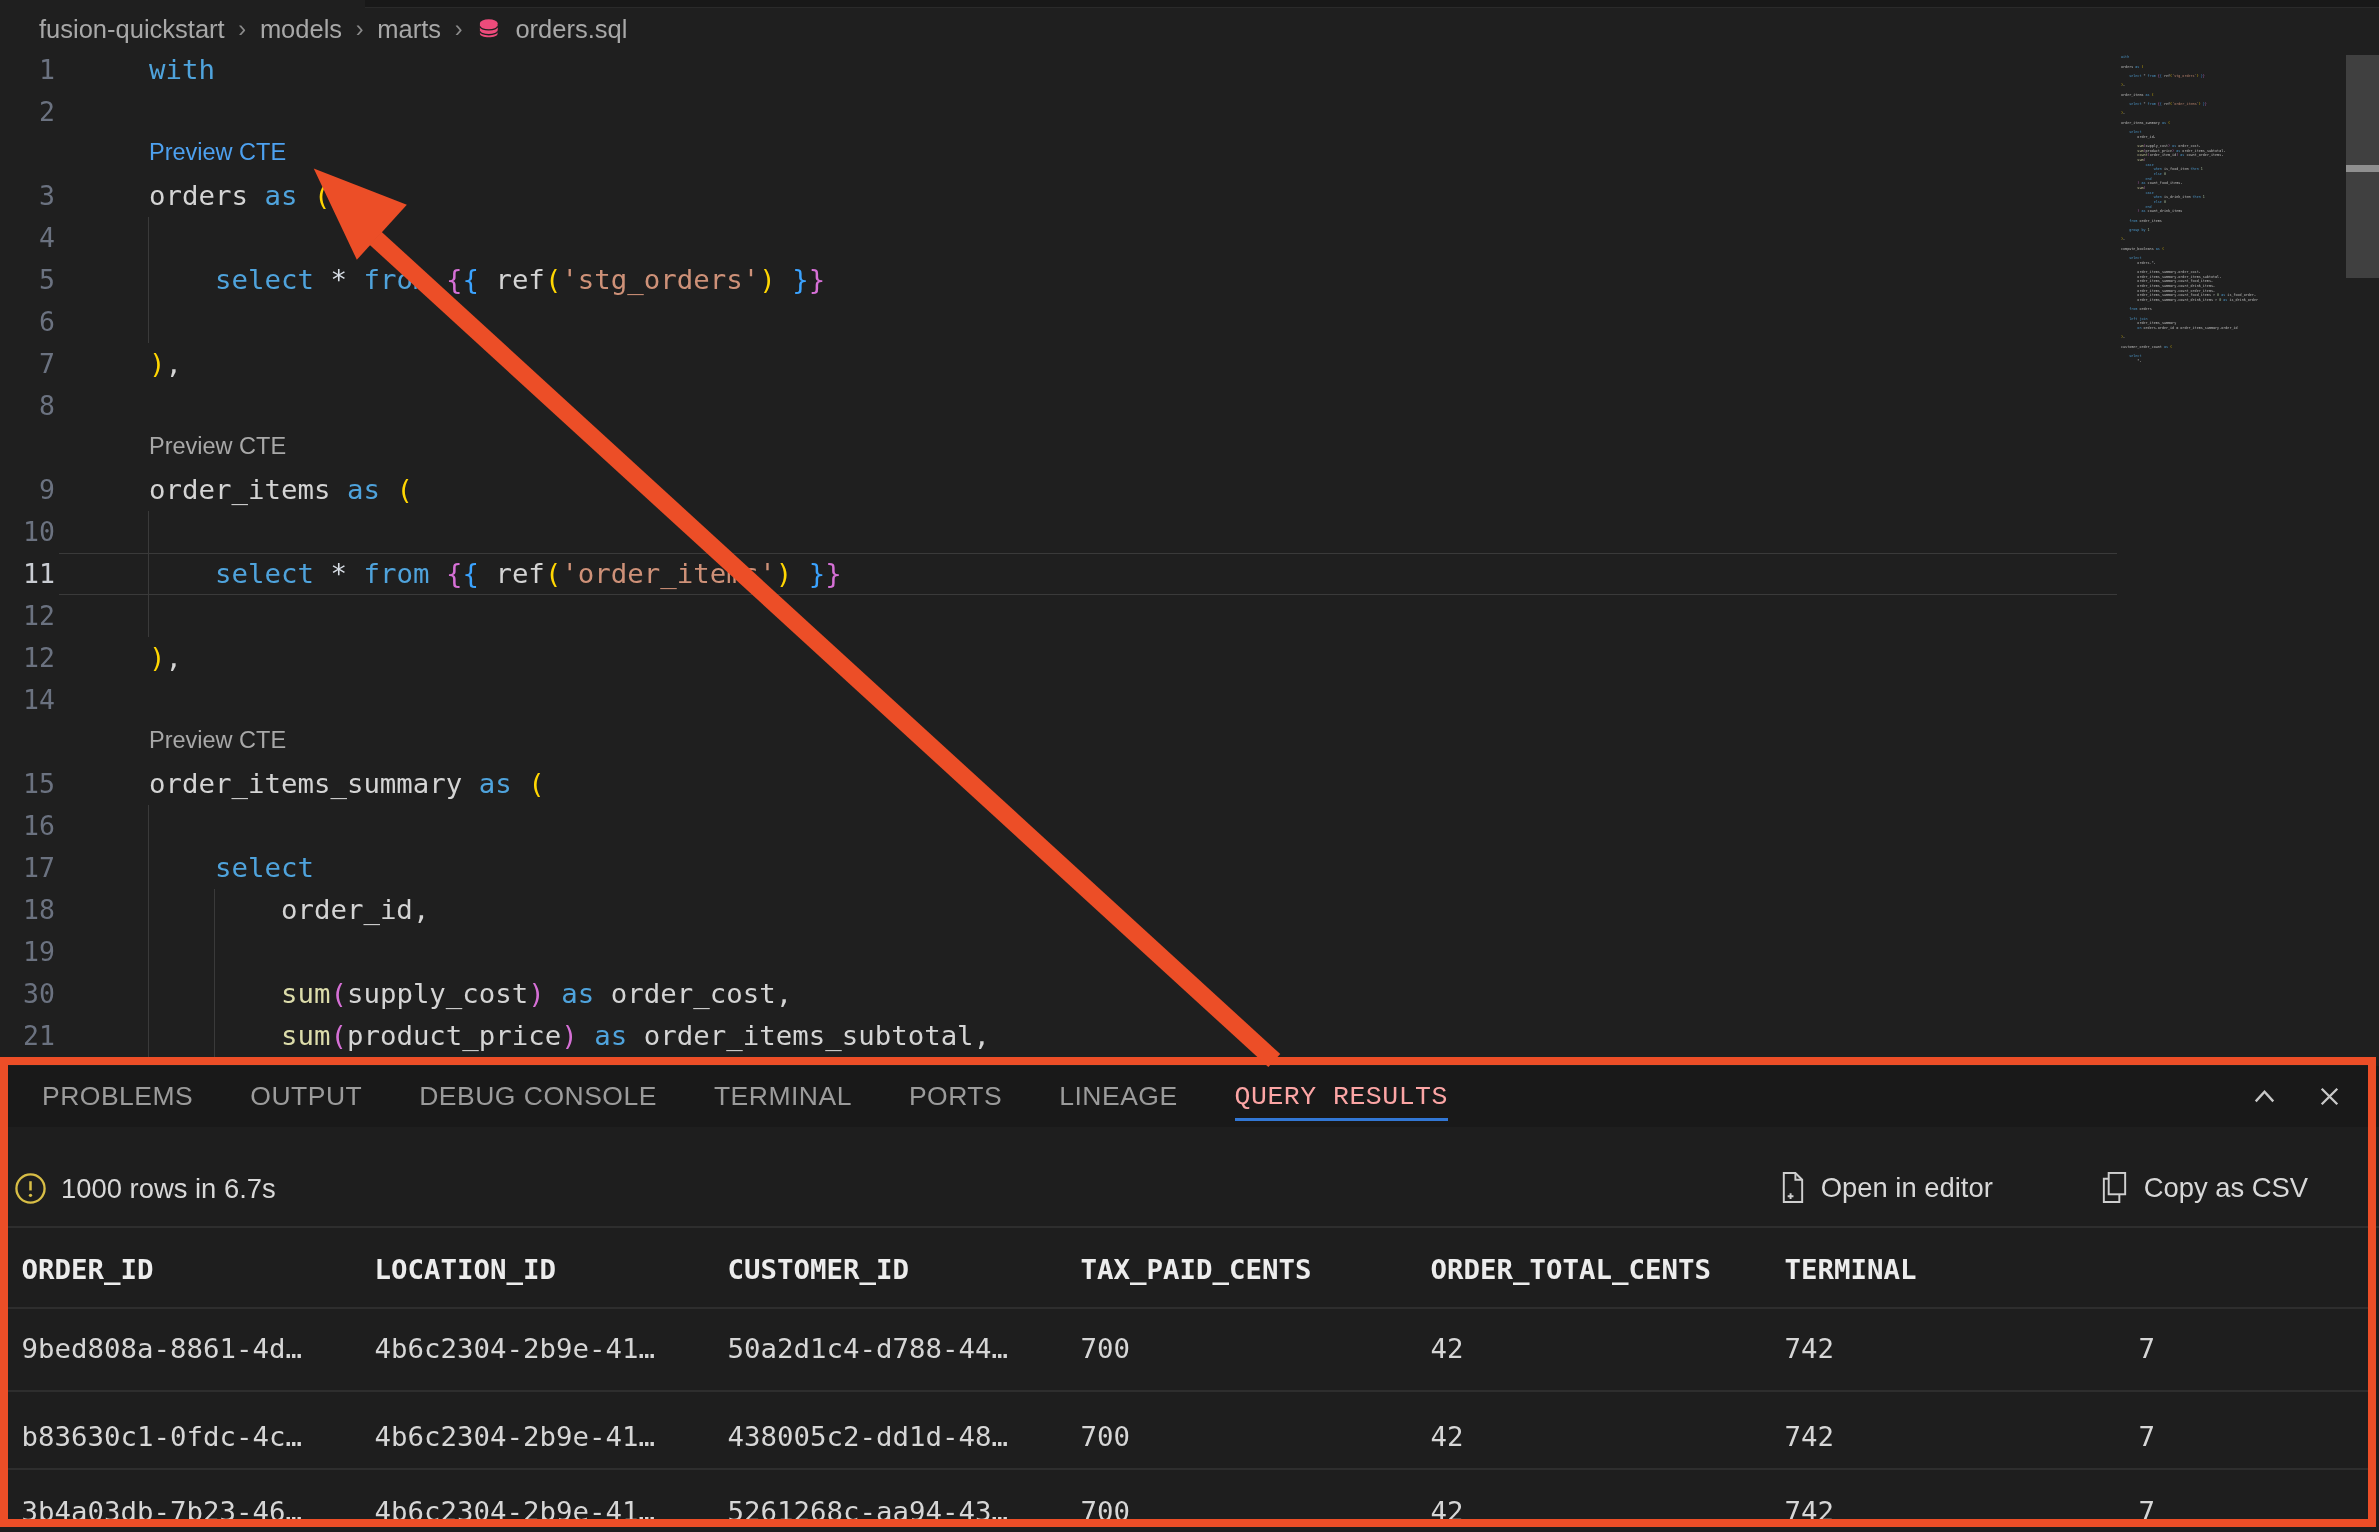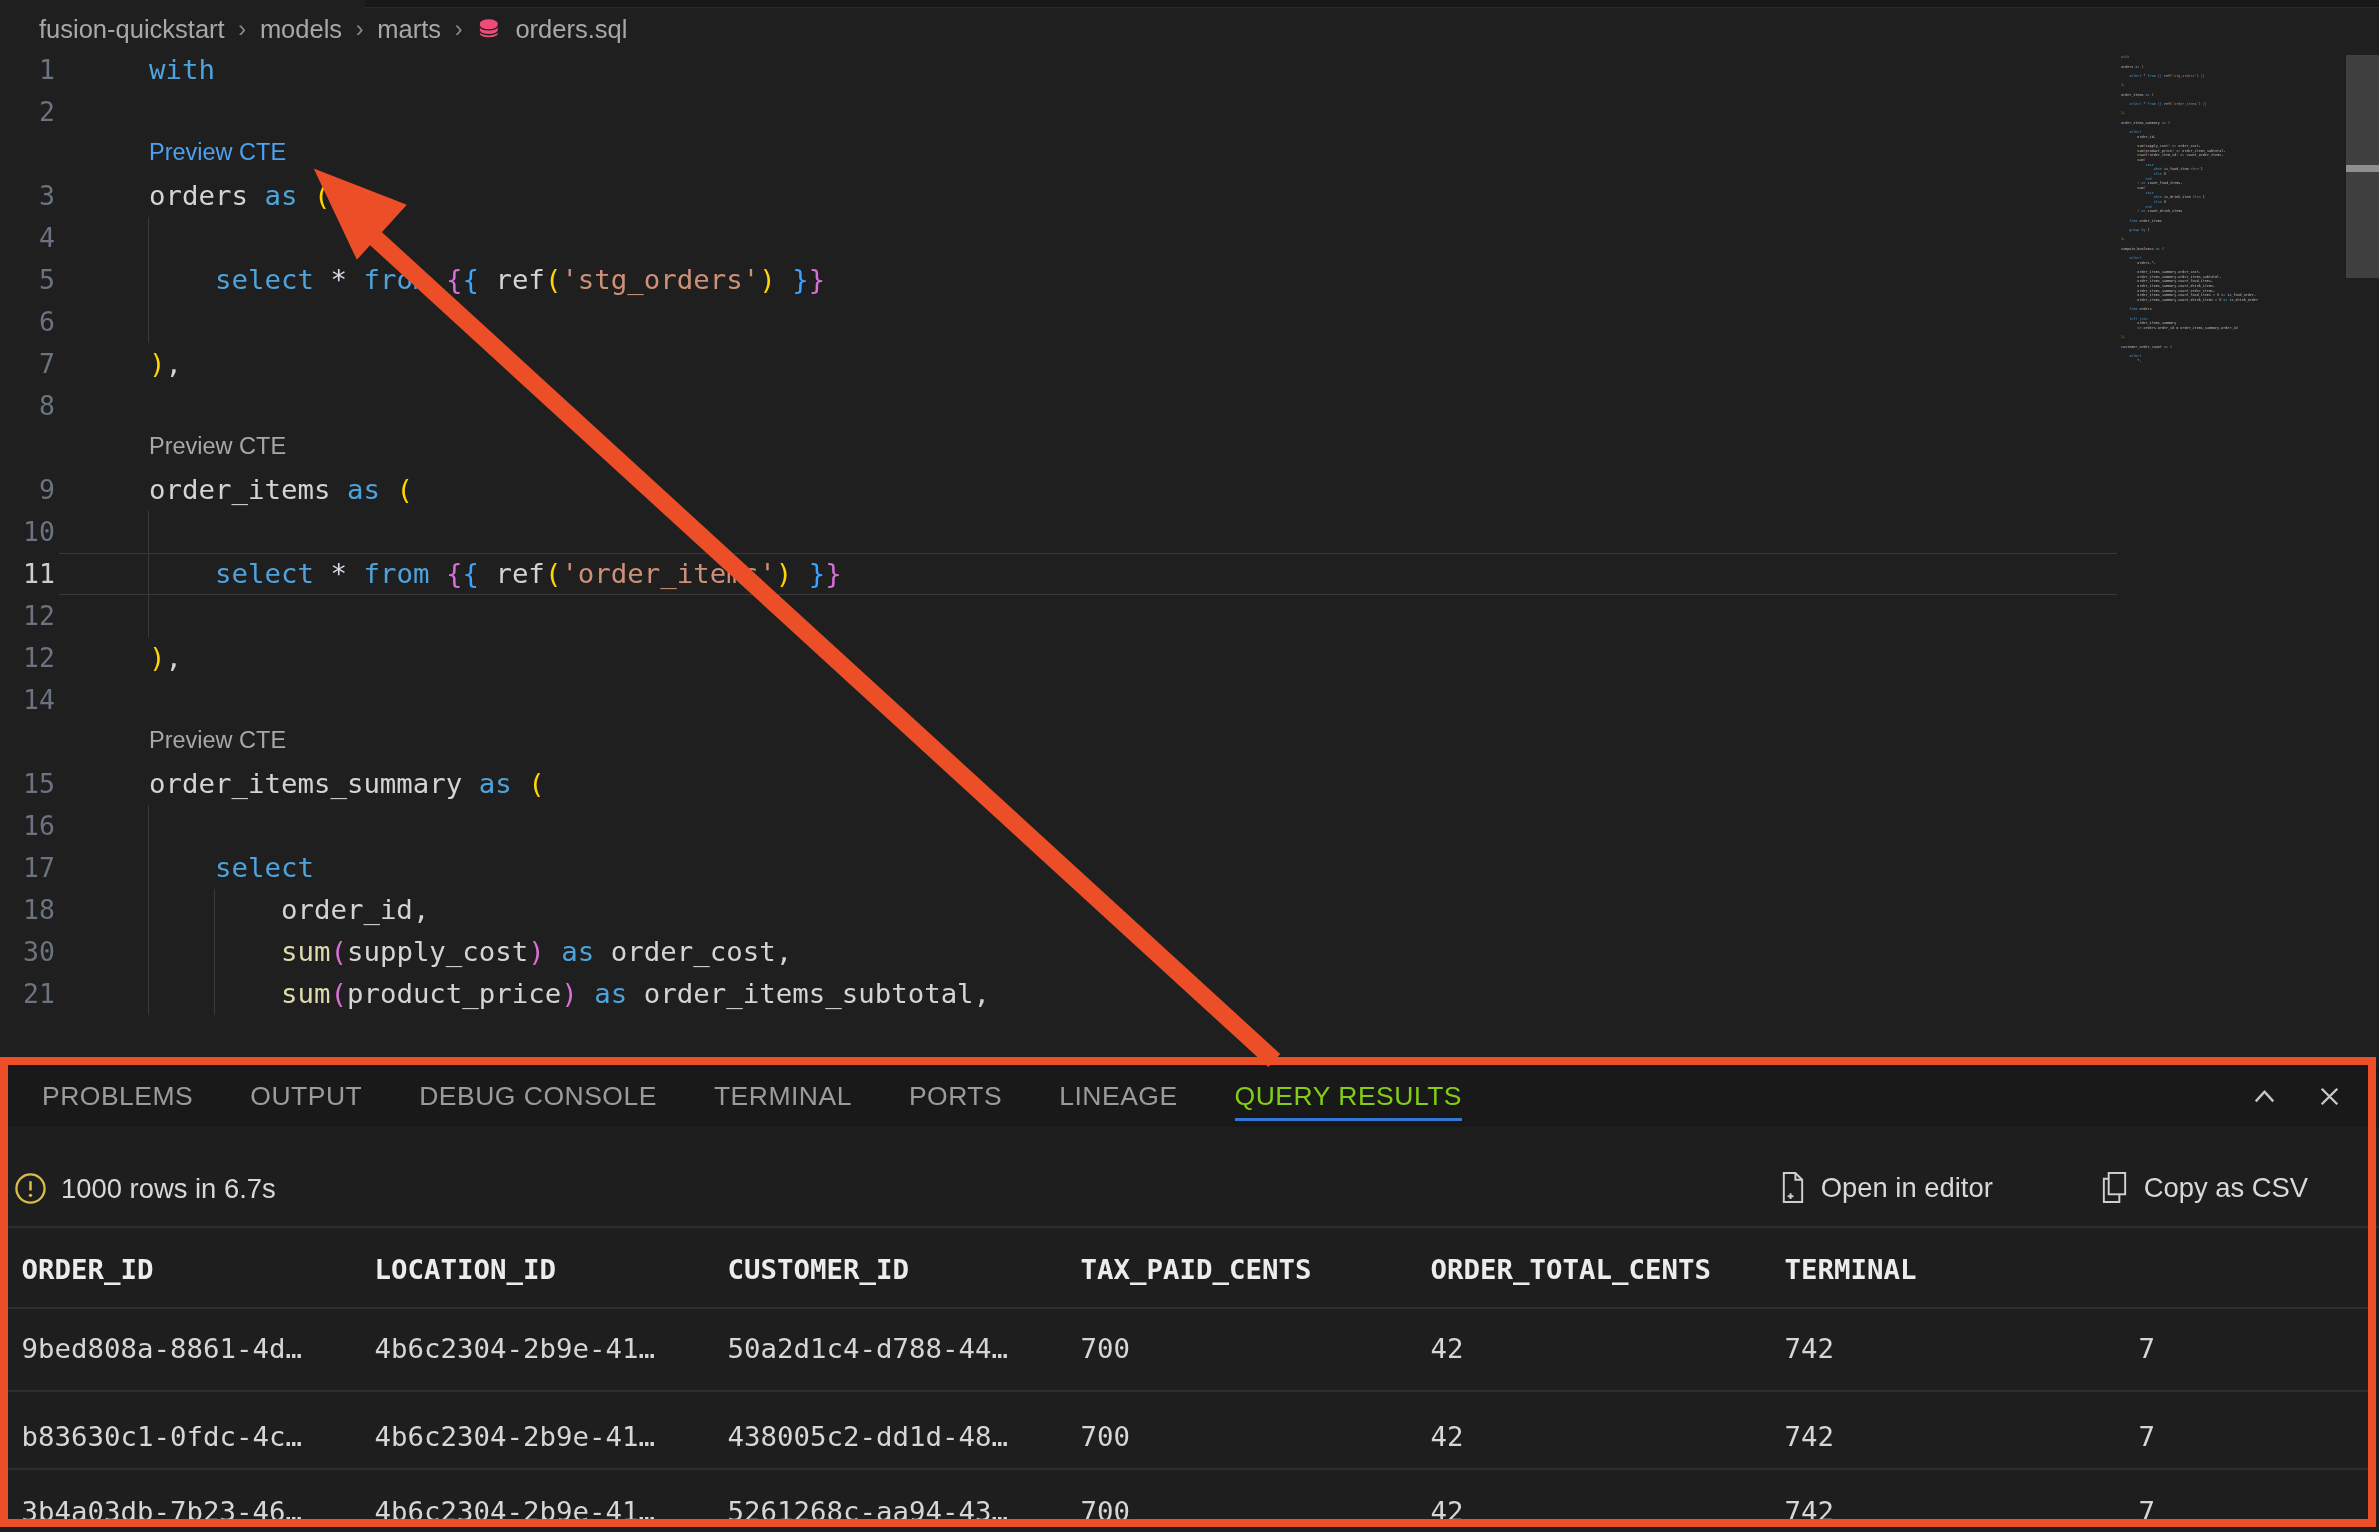--- a/index.html
+++ b/index.html
@@ -33,21 +33,21 @@
                transform:scale(0.3333);transform-origin:0 0;opacity:.85;white-space:pre;}
   #scrollbar{left:2346px;top:43px;width:33px;height:1013px;}
   #scroll-slider{left:0;top:11.8px;width:33px;height:223px;background:#404040;position:absolute;}
   #scroll-marker{left:0;top:122px;width:33px;height:6.9px;background:#8f8f8f;position:absolute;}
   
   #panel{left:0;top:1057px;width:2380px;height:476px;background:#1e1e1e;}
   #paneltabs{left:0;top:1066px;width:2380px;height:61px;background:#191919;display:flex;
              align-items:center;gap:57px;padding-left:42px;box-sizing:border-box;}
   .ptab{position:relative;height:100%;display:flex;align-items:center;font-size:26.5px;
         letter-spacing:0.5px;color:#9b9b9b;cursor:pointer;white-space:nowrap;}
-  .ptab.active{color:#84cc16;}
+  .ptab.active{color:#fca5a5;font-family:Liberation Mono, monospace;}
   .ptab.active::after{content:'';position:absolute;left:0;right:0;bottom:5.9px;height:2.9px;
         background:var(--underline,#3277d5);}
   .picon{position:absolute;top:1078px;width:37px;height:37px;cursor:pointer;}
   
   #status-row{left:0;top:1127px;width:2380px;height:101px;border-bottom:2px solid #2e2e2e;box-sizing:border-box;}
   #warn-icon{position:absolute;left:13.7px;top:1172px;}
   #status-text{position:absolute;left:61px;top:1172px;font-size:27.4px;color:#d8d8d8;line-height:33px;}
   .paction{position:absolute;top:1168px;display:flex;align-items:center;gap:13.7px;cursor:pointer;}
   .paction span{font-size:27.4px;color:#d8d8d8;line-height:39px;}
   
@@ -180,20 +180,26 @@
     </div>
     <div class="ed-row">
       <div class="guide" style="left: 148px;"></div>
       <div class="guide" style="left: 214px;"></div>
       <span class="ln">18</span>
       <span class="code">        <span style="color:#d4d4d4">order_id</span><span style="color:#d4d4d4">,</span></span>
     </div>
     <div class="ed-row">
       <div class="guide" style="left: 148px;"></div>
       <div class="guide" style="left: 214px;"></div>
+      <span class="ln">19</span>
+      <span class="code"></span>
+    </div>
+    <div class="ed-row">
+      <div class="guide" style="left: 148px;"></div>
+      <div class="guide" style="left: 214px;"></div>
       <span class="ln">30</span>
       <span class="code">        <span style="color:#dcdcaa">sum</span><span style="color:#d670d6">(</span><span style="color:#d4d4d4">supply_cost</span><span style="color:#d670d6">)</span> <span style="color:#4fa3dc">as</span> <span style="color:#d4d4d4">order_cost</span><span style="color:#d4d4d4">,</span></span>
     </div>
     <div class="ed-row">
       <div class="guide" style="left: 148px;"></div>
       <div class="guide" style="left: 214px;"></div>
       <span class="ln">21</span>
       <span class="code">        <span style="color:#dcdcaa">sum</span><span style="color:#d670d6">(</span><span style="color:#d4d4d4">product_price</span><span style="color:#d670d6">)</span> <span style="color:#4fa3dc">as</span> <span style="color:#d4d4d4">order_items_subtotal</span><span style="color:#d4d4d4">,</span></span>
     </div>
   </div>

